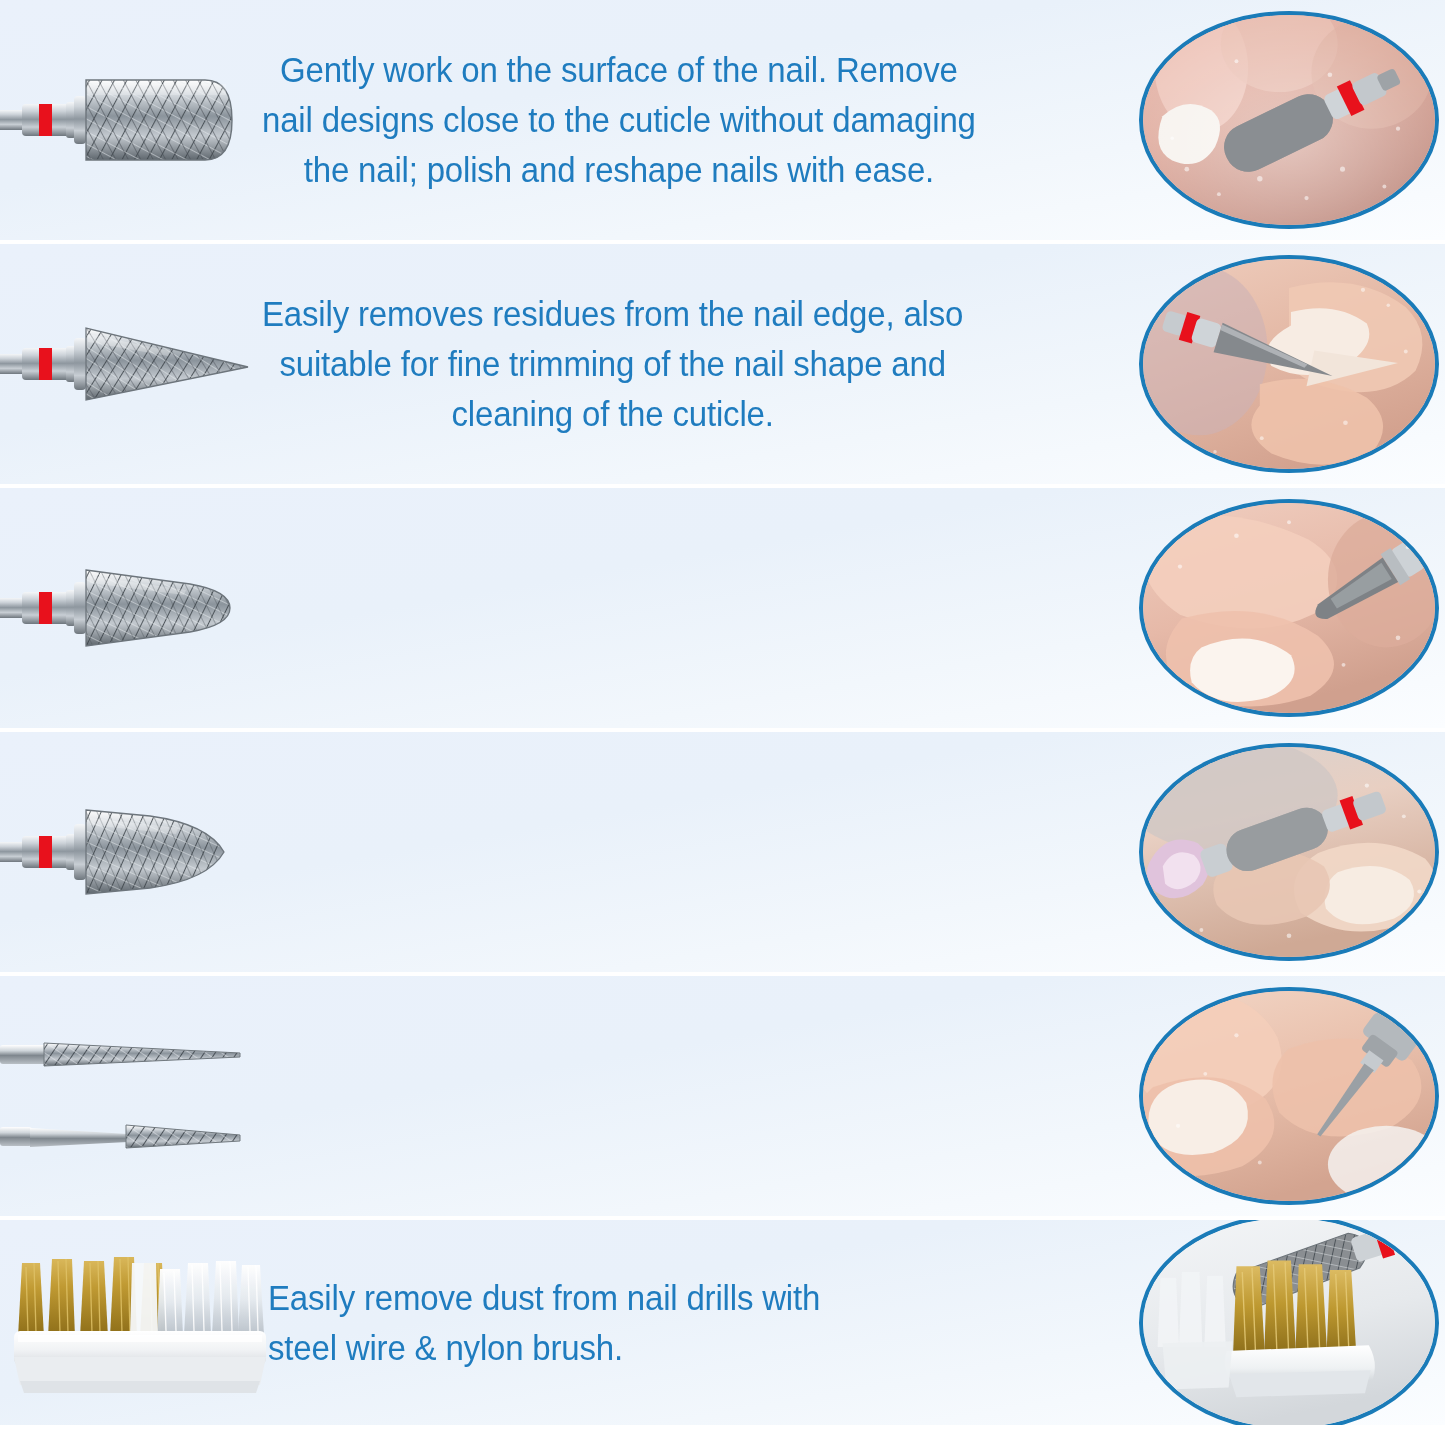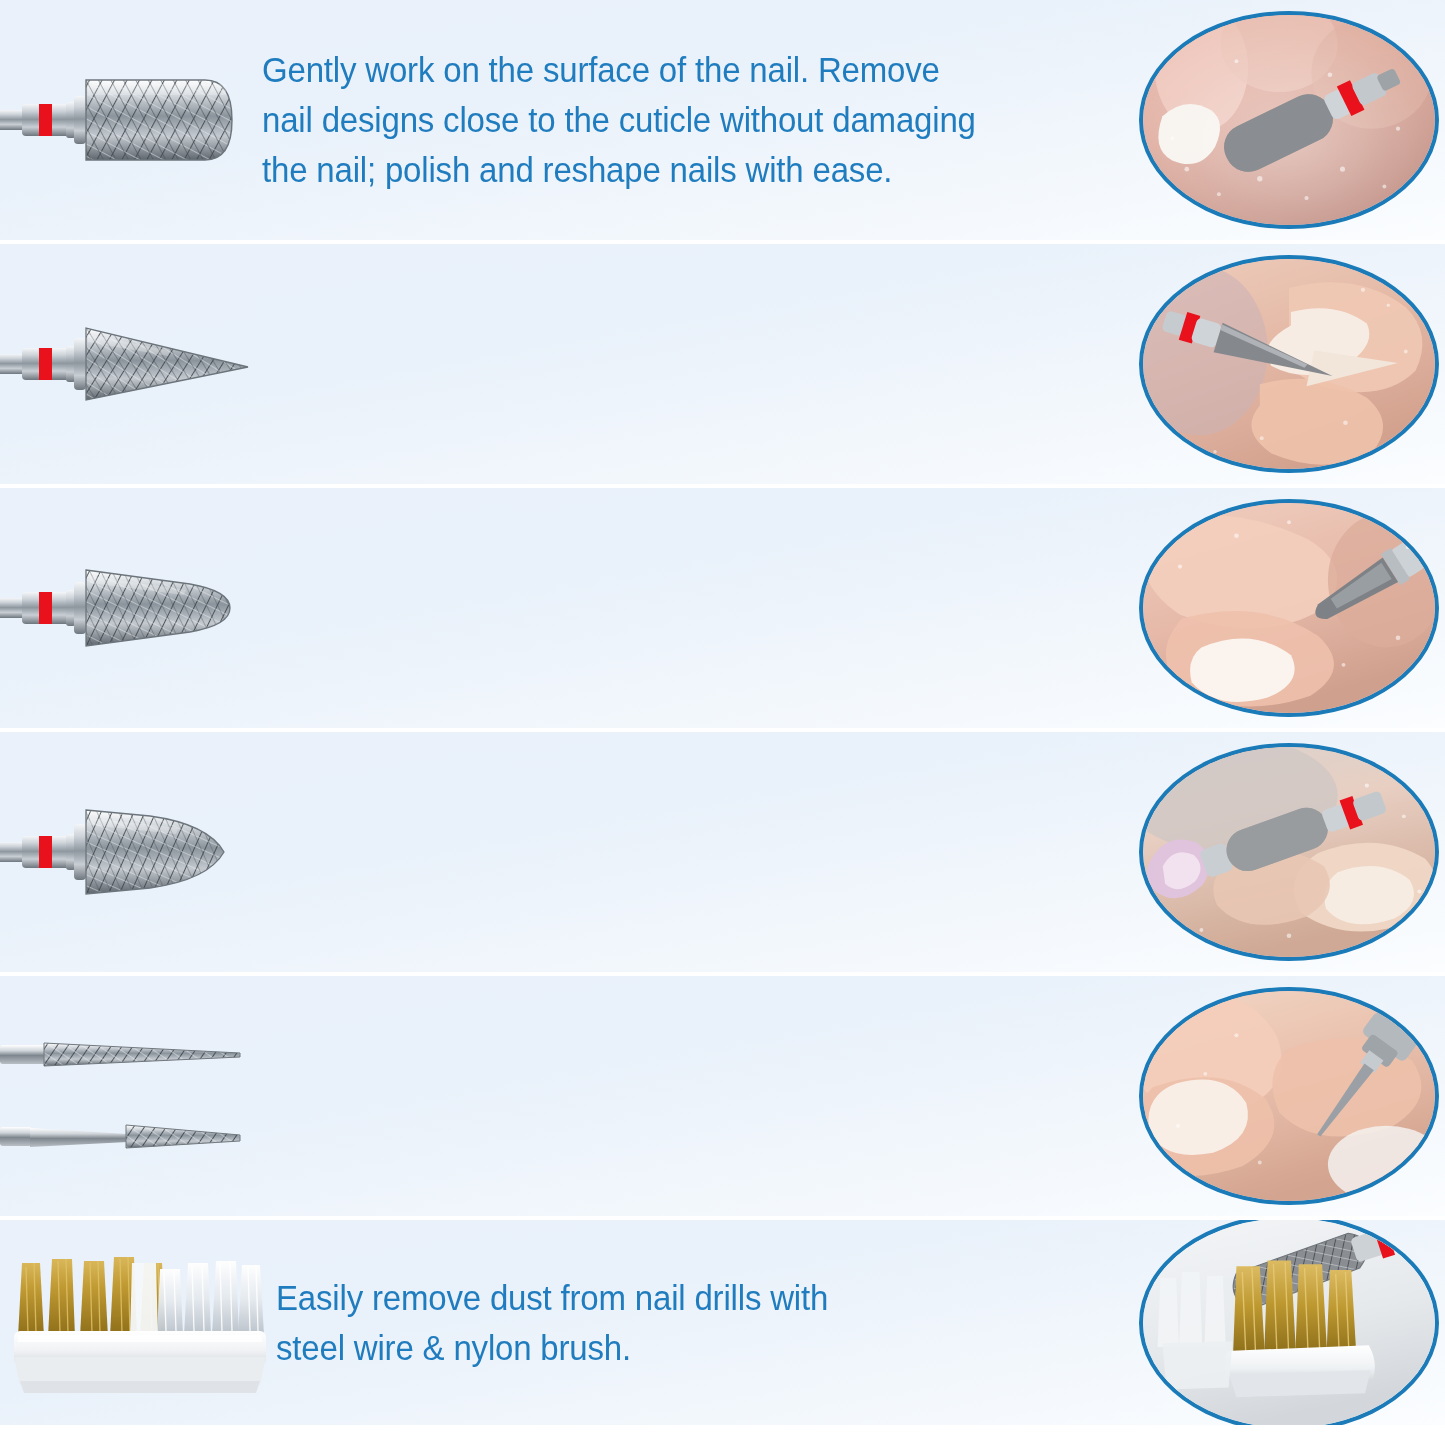--- a/index.html
+++ b/index.html
@@ -19,21 +19,21 @@
     background: #ffffff;
   }
 
   .feature-row {
     position: relative;
     width: 1445px;
     box-sizing: border-box;
     background: linear-gradient(170deg, #eaf1fb 0%, #e9f1fa 38%, #f2f7fc 70%, #fbfdff 100%);
     overflow: hidden;
   }
-  .feature-row.rowtall { height: 240px; }
+  .feature-row.rowtall { height: 240px; text-align: center; }
   .feature-row.rowlast { height: 205px; }
 
   .row-divider {
     width: 1445px;
     height: 4px;
     background: #ffffff;
   }
 
   
   .product-cell {
@@ -234,20 +234,25 @@
           <rect x="39" y="44" width="13" height="32" fill="#e8111c"></rect>
           <rect x="66" y="42" width="10" height="36" rx="3" fill="url(#shank1)"></rect>
           <rect x="74" y="34" width="12" height="52" rx="4" fill="url(#shank1)"></rect>
           <path d="M86 24 L86 96 L248 63 Z" fill="url(#head1)"></path>
           <path d="M86 24 L86 96 L248 63 Z" fill="url(#xcut2)"></path>
           <path d="M86 24 L86 96 L248 63 Z" fill="url(#xcut2b)"></path>
           <path d="M86 24 L86 96 L248 63 Z" fill="none" stroke="#6d757c" stroke-width="1.3"></path>
           <path d="M88 30 L170 47 L168 52 L88 38 Z" fill="#ffffff" opacity="0.25"></path>
         </svg>
       </div>
+    </div>
+    <div class="text-cell">
+      <div class="feature-text">Easily removes residues from the nail edge, also
+suitable for fine trimming of the nail shape and
+cleaning of the cuticle.</div>
     </div>
     <div class="photo-cell">
       <div class="photo-oval">
         <div class="photo-inner">
           <svg viewBox="0 0 300 218" preserveAspectRatio="none">
             <defs>
               <linearGradient id="sk2" x1="0" y1="0" x2="0.5" y2="1">
                 <stop offset="0%" stop-color="#efcdbd"></stop>
                   <stop offset="50%" stop-color="#e4b9a6"></stop>
                 <stop offset="100%" stop-color="#d3a28f"></stop>
@@ -545,21 +550,21 @@
             </g>
           </g>
           <path d="M124 30 L148 30 L150 104 L122 104 Z" fill="#f6f8fa" opacity="0.95"></path>
           <rect x="6" y="98" width="252" height="34" rx="6" fill="url(#plastic)"></rect>
           <path d="M6 124 L258 124 L252 152 L12 152 Z" fill="#eaedf0"></path>
           <path d="M12 148 L252 148 L248 160 L16 160 Z" fill="#dfe3e7"></path>
           <rect x="10" y="102" width="244" height="7" fill="#ffffff" opacity="0.8"></rect>
         </svg>
       </div>
     </div>
-    <div class="text-cell" style="left:276px;">
+    <div class="text-cell" style="left:268px;">
       <div class="feature-text">Easily remove dust from nail drills with
 steel wire &amp; nylon brush.</div>
     </div>
     <div class="photo-cell">
       <div class="photo-oval" style="background:#eceef0;">
         <div class="photo-inner">
           <svg viewBox="0 0 300 218" preserveAspectRatio="none">
             <defs>
               <linearGradient id="bg6" x1="0" y1="0" x2="0.3" y2="1">
                 <stop offset="0%" stop-color="#f3f5f7"></stop>

